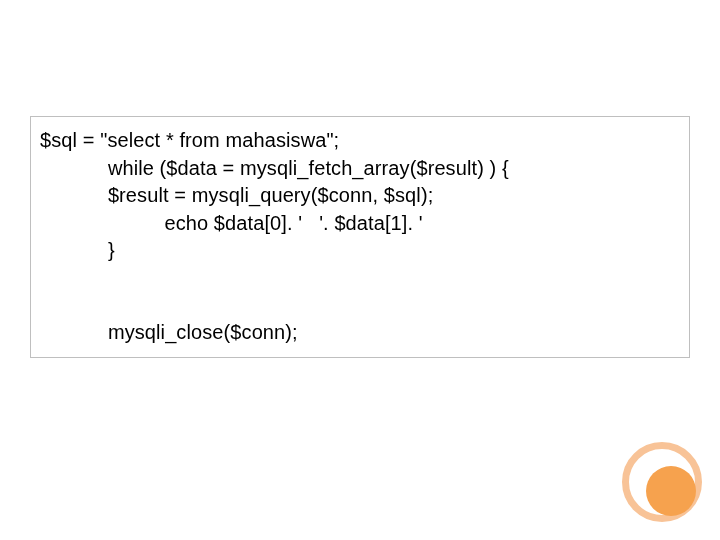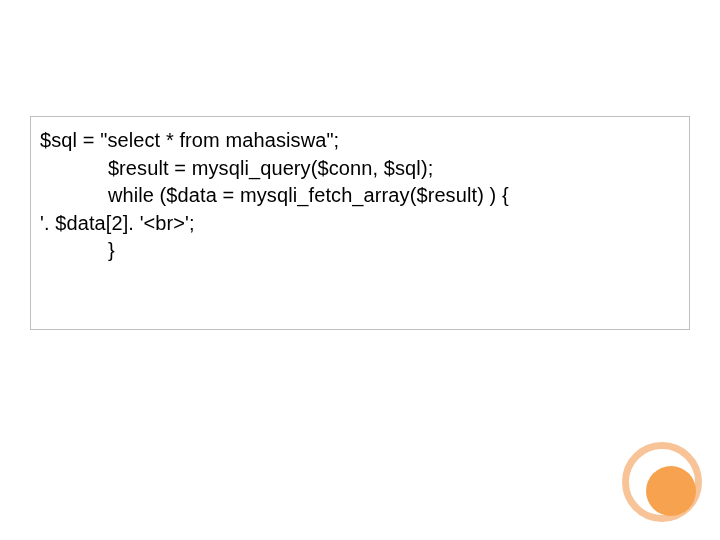--- a/index.html
+++ b/index.html
@@ -56,26 +56,27 @@
     background: #f6a24e;
   }
 </style>
 </head>
 <body>
 
 <div class="slide">
 
   <div class="textbox">
     <div class="code-line">$sql = "select * from mahasiswa";</div>
+    <div class="code-line">            while ($data = mysqli_fetch_array($result) ) {</div>
     <div class="code-line">            $result = mysqli_query($conn, $sql);</div>
-    <div class="code-line">            while ($data = mysqli_fetch_array($result) ) {</div>
-    <div class="code-line">'. $data[2]. '&lt;br&gt;';</div>
+    <div class="code-line">                      echo $data[0]. '   '. $data[1]. '</div>
     <div class="code-line">            }</div>
     <div class="blank-gap"></div>
     <div class="blank-gap"></div>
+    <div class="code-line">            mysqli_close($conn);</div>
   </div>
 
   <div class="decor">
     <div class="ring"></div>
     <div class="disc"></div>
   </div>
 
 </div>
 
 </body></html>

